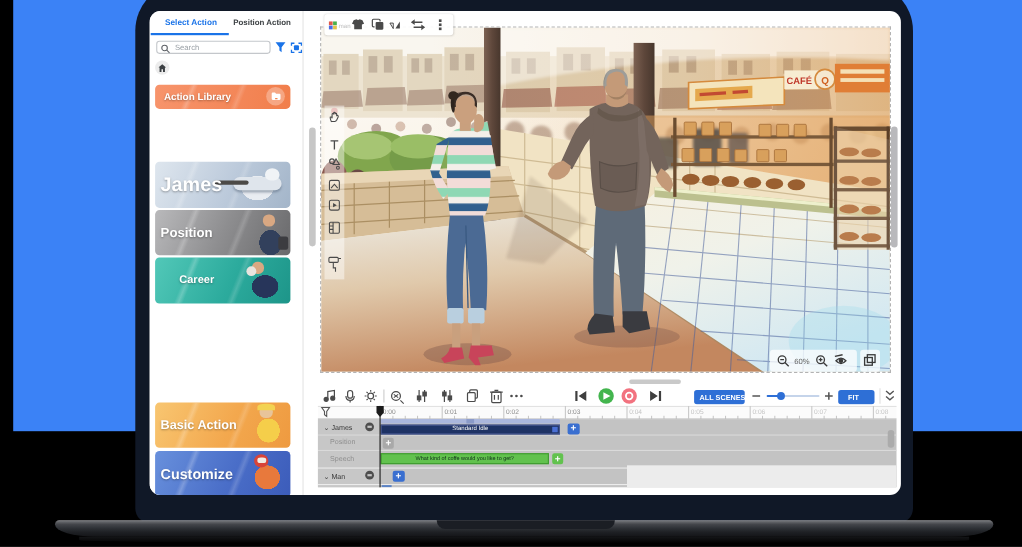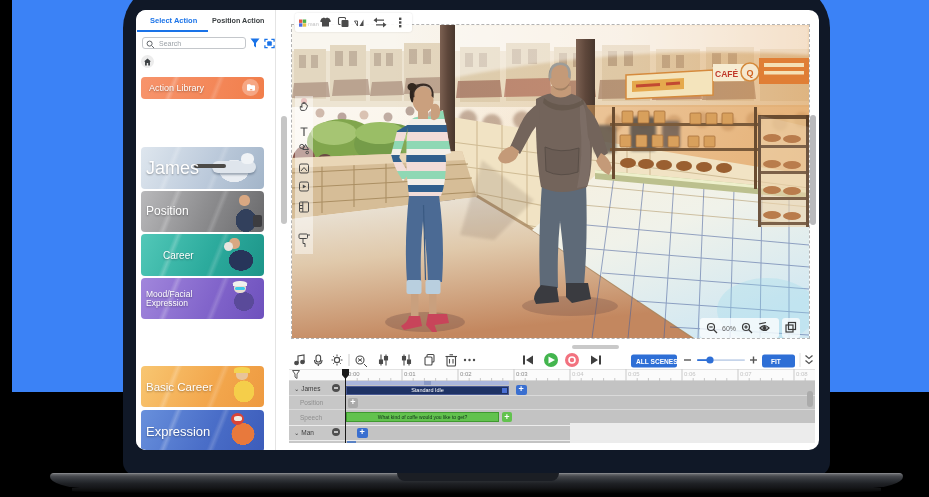--- a/index.html
+++ b/index.html
@@ -26,21 +26,21 @@
 .tab { position:absolute; top:6px; font-size:7.5px; font-weight:bold; white-space:nowrap; }
 #tab1 { left:14px; color:#1a73e8; }
 #tab2 { left:76px; color:#3c4043; font-size:7.2px; }
 #tabline { position:absolute; left:1px; top:19.5px; width:71px; height:2px; background:#1a73e8; }
 #searchbox { position:absolute; left:6px; top:27px; width:104px; height:12px;
   border:1px solid #c4c7cb; border-radius:3px; background:#fff; }
 #searchbox span { position:absolute; left:16px; top:2px; font-size:7px; color:#9aa0a6; }
 #home { position:absolute; left:5px; top:45px; width:13px; height:13px; border-radius:50%;
   background:#ececec; }
 .card { position:absolute; left:5px; width:123px; border-radius:4px; overflow:hidden;
-  color:#fff; font-weight:normal; }
+  color:#fff; font-weight:bold; }
 .card::before { content:""; position:absolute; left:0; top:0; right:0; bottom:0; z-index:2;
   background:linear-gradient(112deg, rgba(255,255,255,0) 24%, rgba(255,255,255,.22) 27%, rgba(255,255,255,0) 30%, rgba(255,255,255,0) 58%, rgba(255,255,255,.16) 61%, rgba(255,255,255,0) 64%); }
 .card .t { position:absolute; left:5px; top:50%; transform:translateY(-50%); z-index:3;
   text-shadow:0 1px 2px rgba(0,0,0,.35); white-space:nowrap; }
 .fig { position:absolute; z-index:2; }
 </style>
 </head>
 <body>
 <div id="wrap">
   <div id="bezel"></div>
@@ -98,38 +98,31 @@
         <div class="fig" style="right:14px;top:4px;width:11px;height:11px;border-radius:45%;background:#d9a882"></div>
         <div class="fig" style="right:2px;top:24px;width:9px;height:12px;background:#3c3c40;border-radius:2px"></div>
         <div class="t" style="font-size:12px">Position</div>
       </div>
       <div class="card" style="top:224px;height:42px;background:linear-gradient(115deg,#52c8b8 0%,#2cab9d 55%,#1d9589 100%)">
         <div class="fig" style="right:0px;top:3px;width:46px;height:39px;background:radial-gradient(ellipse 20px 17px at 50% 60%,#27355a 60%,rgba(39,53,90,0) 61%)"></div>
         <div class="fig" style="right:24px;top:4px;width:11px;height:11px;border-radius:45%;background:#d9a882"></div>
         <div class="fig" style="right:31px;top:8px;width:9px;height:9px;border-radius:50%;background:#e8e4de"></div>
         <div class="t" style="font-size:10px;left:22px">Career</div>
       </div>
-      <div class="card" style="top:268px;height:41px;background:linear-gradient(115deg,#a186dc 0%,#8265cb 55%,#6e51bd 100%)">
-        <div class="fig" style="right:-2px;top:2px;width:44px;height:39px;background:radial-gradient(ellipse 18px 17px at 50% 55%,#5a4a9a 55%,rgba(90,74,154,0) 56%)"></div>
-        <div class="fig" style="right:18px;top:5px;width:12px;height:10px;border-radius:45%;background:#e8ddd2"></div>
-        <div class="fig" style="right:17px;top:3px;width:14px;height:5px;border-radius:45% 45% 0 0;background:#f0f0ee"></div>
-        <div class="fig" style="right:19px;top:8.5px;width:10px;height:3px;background:#3ec8e8;border-radius:1.5px"></div>
-        <div class="t" style="font-size:8.5px;line-height:9px">Mood/Facial<br>Expression</div>
-      </div>
       <div class="card" style="top:356px;height:41px;background:linear-gradient(115deg,#f8c671 0%,#f3a84e 55%,#ee9a40 100%)">
         <div class="fig" style="right:-2px;top:2px;width:44px;height:39px;background:radial-gradient(ellipse 17px 18px at 50% 60%,#f5ce4a 60%,rgba(245,206,74,0) 61%)"></div>
         <div class="fig" style="right:16px;top:3px;width:12px;height:11px;border-radius:45%;background:#e8c49a"></div>
         <div class="fig" style="right:14px;top:1px;width:16px;height:6px;border-radius:45% 45% 0 0;background:#f3d352"></div>
-        <div class="t" style="font-size:11.5px">Basic Career</div>
+        <div class="t" style="font-size:11.5px">Basic Action</div>
       </div>
       <div class="card" style="top:399.5px;height:42px;background:linear-gradient(115deg,#6890dc 0%,#4a6ec8 55%,#3c5cba 100%)">
         <div class="fig" style="right:-2px;top:2px;width:46px;height:40px;background:radial-gradient(ellipse 19px 18px at 50% 55%,#e8793c 60%,rgba(232,121,60,0) 61%)"></div>
         <div class="fig" style="right:20px;top:3px;width:13px;height:12px;border-radius:50%;background:#d84438"></div>
         <div class="fig" style="right:22.5px;top:6px;width:8px;height:5px;border-radius:40%;background:#f0ece4"></div>
-        <div class="t" style="font-size:13px">Expression</div>
+        <div class="t" style="font-size:13px">Customize</div>
       </div>
     </div>
 
     <div class="abs" style="left:138.5px;top:0;width:1px;height:440px;background:#e4e4e4"></div>
     <div class="abs" style="left:145px;top:106px;width:6px;height:108px;background:#c6c6c6;border-radius:3px"></div>
     <div class="abs" style="left:674px;top:105px;width:6px;height:110px;background:#b9b9bc;border-radius:3px"></div>
     <div id="stage" class="abs" style="left:156px;top:15px;width:517px;height:313px;outline:1px dashed #b3b3b3;">
 <svg width="517" height="313" viewBox="0 0 517 313" style="display:block">
 <defs>
 <linearGradient id="bgg" x1="0" y1="0" x2="0.4" y2="1">

